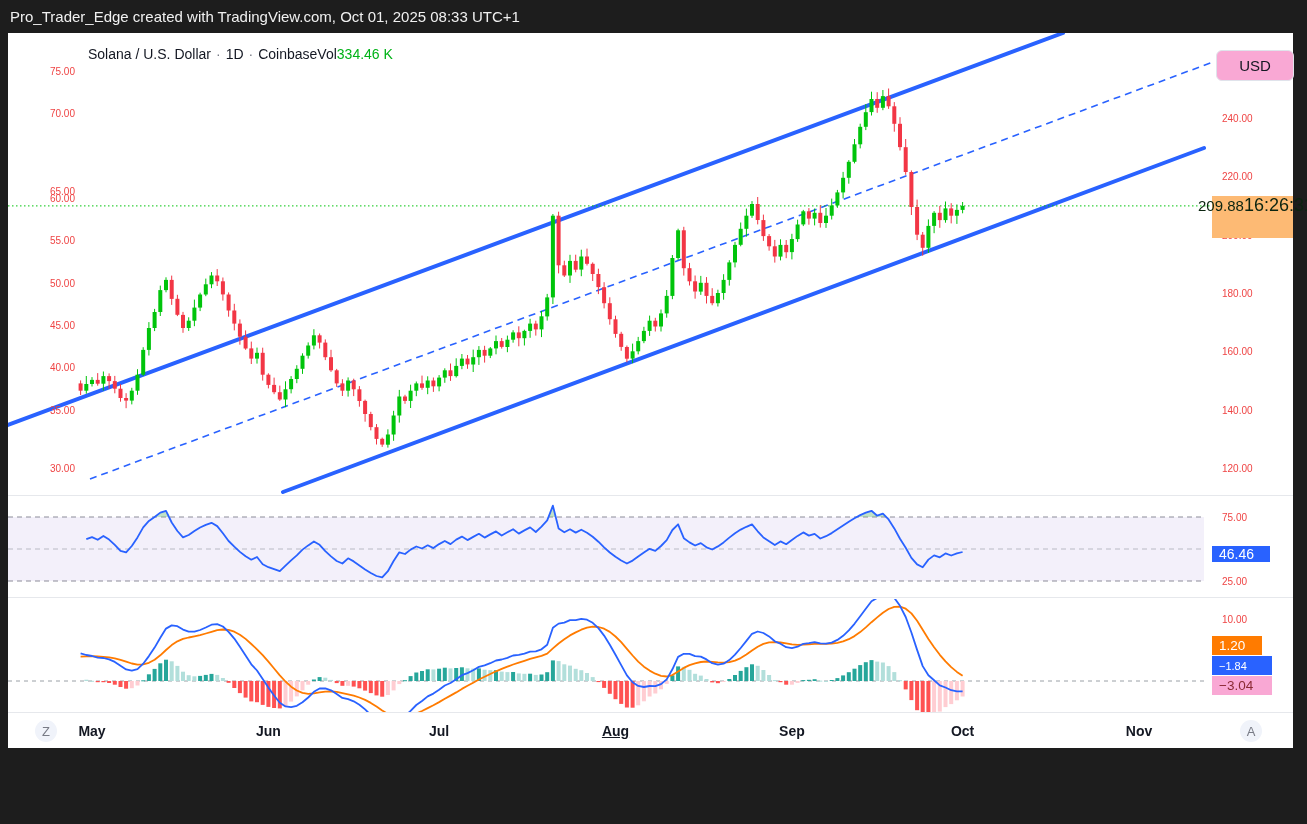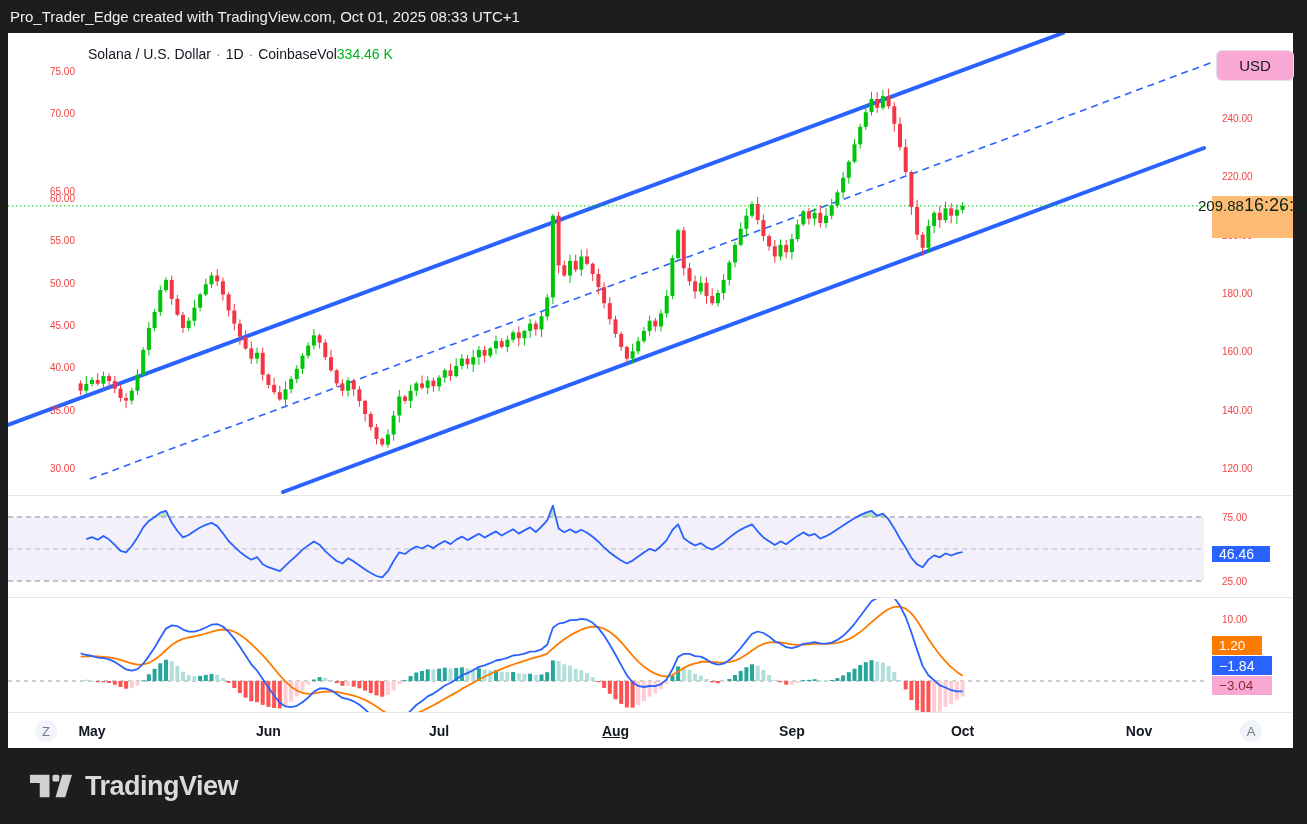--- a/index.html
+++ b/index.html
@@ -23,21 +23,21 @@
     border-radius:6px;display:flex;align-items:center;justify-content:center;font-size:15px;
     color:#131722;background:#f9a8d4;z-index:6}
   .flabel{position:absolute;left:1204px;box-sizing:border-box;display:flex;align-items:center;
     padding-left:7px;font-size:14px;z-index:6}
   .price-label{top:163px;width:81px;height:42px;background:#fdba74;color:#0B2410;
     flex-direction:row;align-items:flex-start;justify-content:center;line-height:19px}
   .price-label .p{font-size:15px}
   .price-label .c{font-size:18px}
   .rsi-label{top:513px;width:58px;height:16px;background:#2962FF;color:#fff}
   .sig-label{top:603px;width:50px;height:19px;background:#FF7B00;color:#fff;font-size:13.5px}
-  .macd-label{top:623px;width:60px;height:19px;background:#2962FF;color:#fff;font-size:14px}
+  .macd-label{top:623px;width:60px;height:19px;background:#2962FF;color:#fff;font-size:11px}
   .hist-label{top:643px;width:60px;height:19px;background:#f9a8d4;color:#8B2B35;font-size:13.5px}
   .circle-btn{position:absolute;width:22px;height:22px;border-radius:50%;background:#F0F3FA;
     color:#787B86;font-size:13px;display:flex;align-items:center;justify-content:center;z-index:6}
   .z-btn{left:27px;top:687px}
   .a-btn{left:1232px;top:687px}
   .bottombar{position:absolute;left:0;top:748px;width:100%;height:76px;display:flex;
     align-items:center;padding-left:30px;box-sizing:border-box}
   .brand-text{color:#DADADA;font-size:27px;font-weight:700;letter-spacing:-0.5px;margin-left:13px}
 </style>
 </head>
@@ -620,22 +620,14 @@
     </div>
 
     <div class="circle-btn z-btn">
       <span>Z</span>
     </div>
     <div class="circle-btn a-btn">
       <span>A</span>
     </div>
   </div>
 
-  <div class="bottombar">
-    <svg width="42" height="30" viewBox="0 0 56 30">
-      <path d="M0 0 H26 V30 H13 V11 H0 Z" fill="#D1D1D1"></path>
-      <rect x="30" y="0" width="9" height="9" rx="2" fill="#D1D1D1"></rect>
-      <path d="M43 0 H56 L47 30 H34 Z" fill="#D1D1D1"></path>
-    </svg>
-    <span class="brand-text">TradingView</span>
-  </div>
 
 </div>
 
 </body></html>

